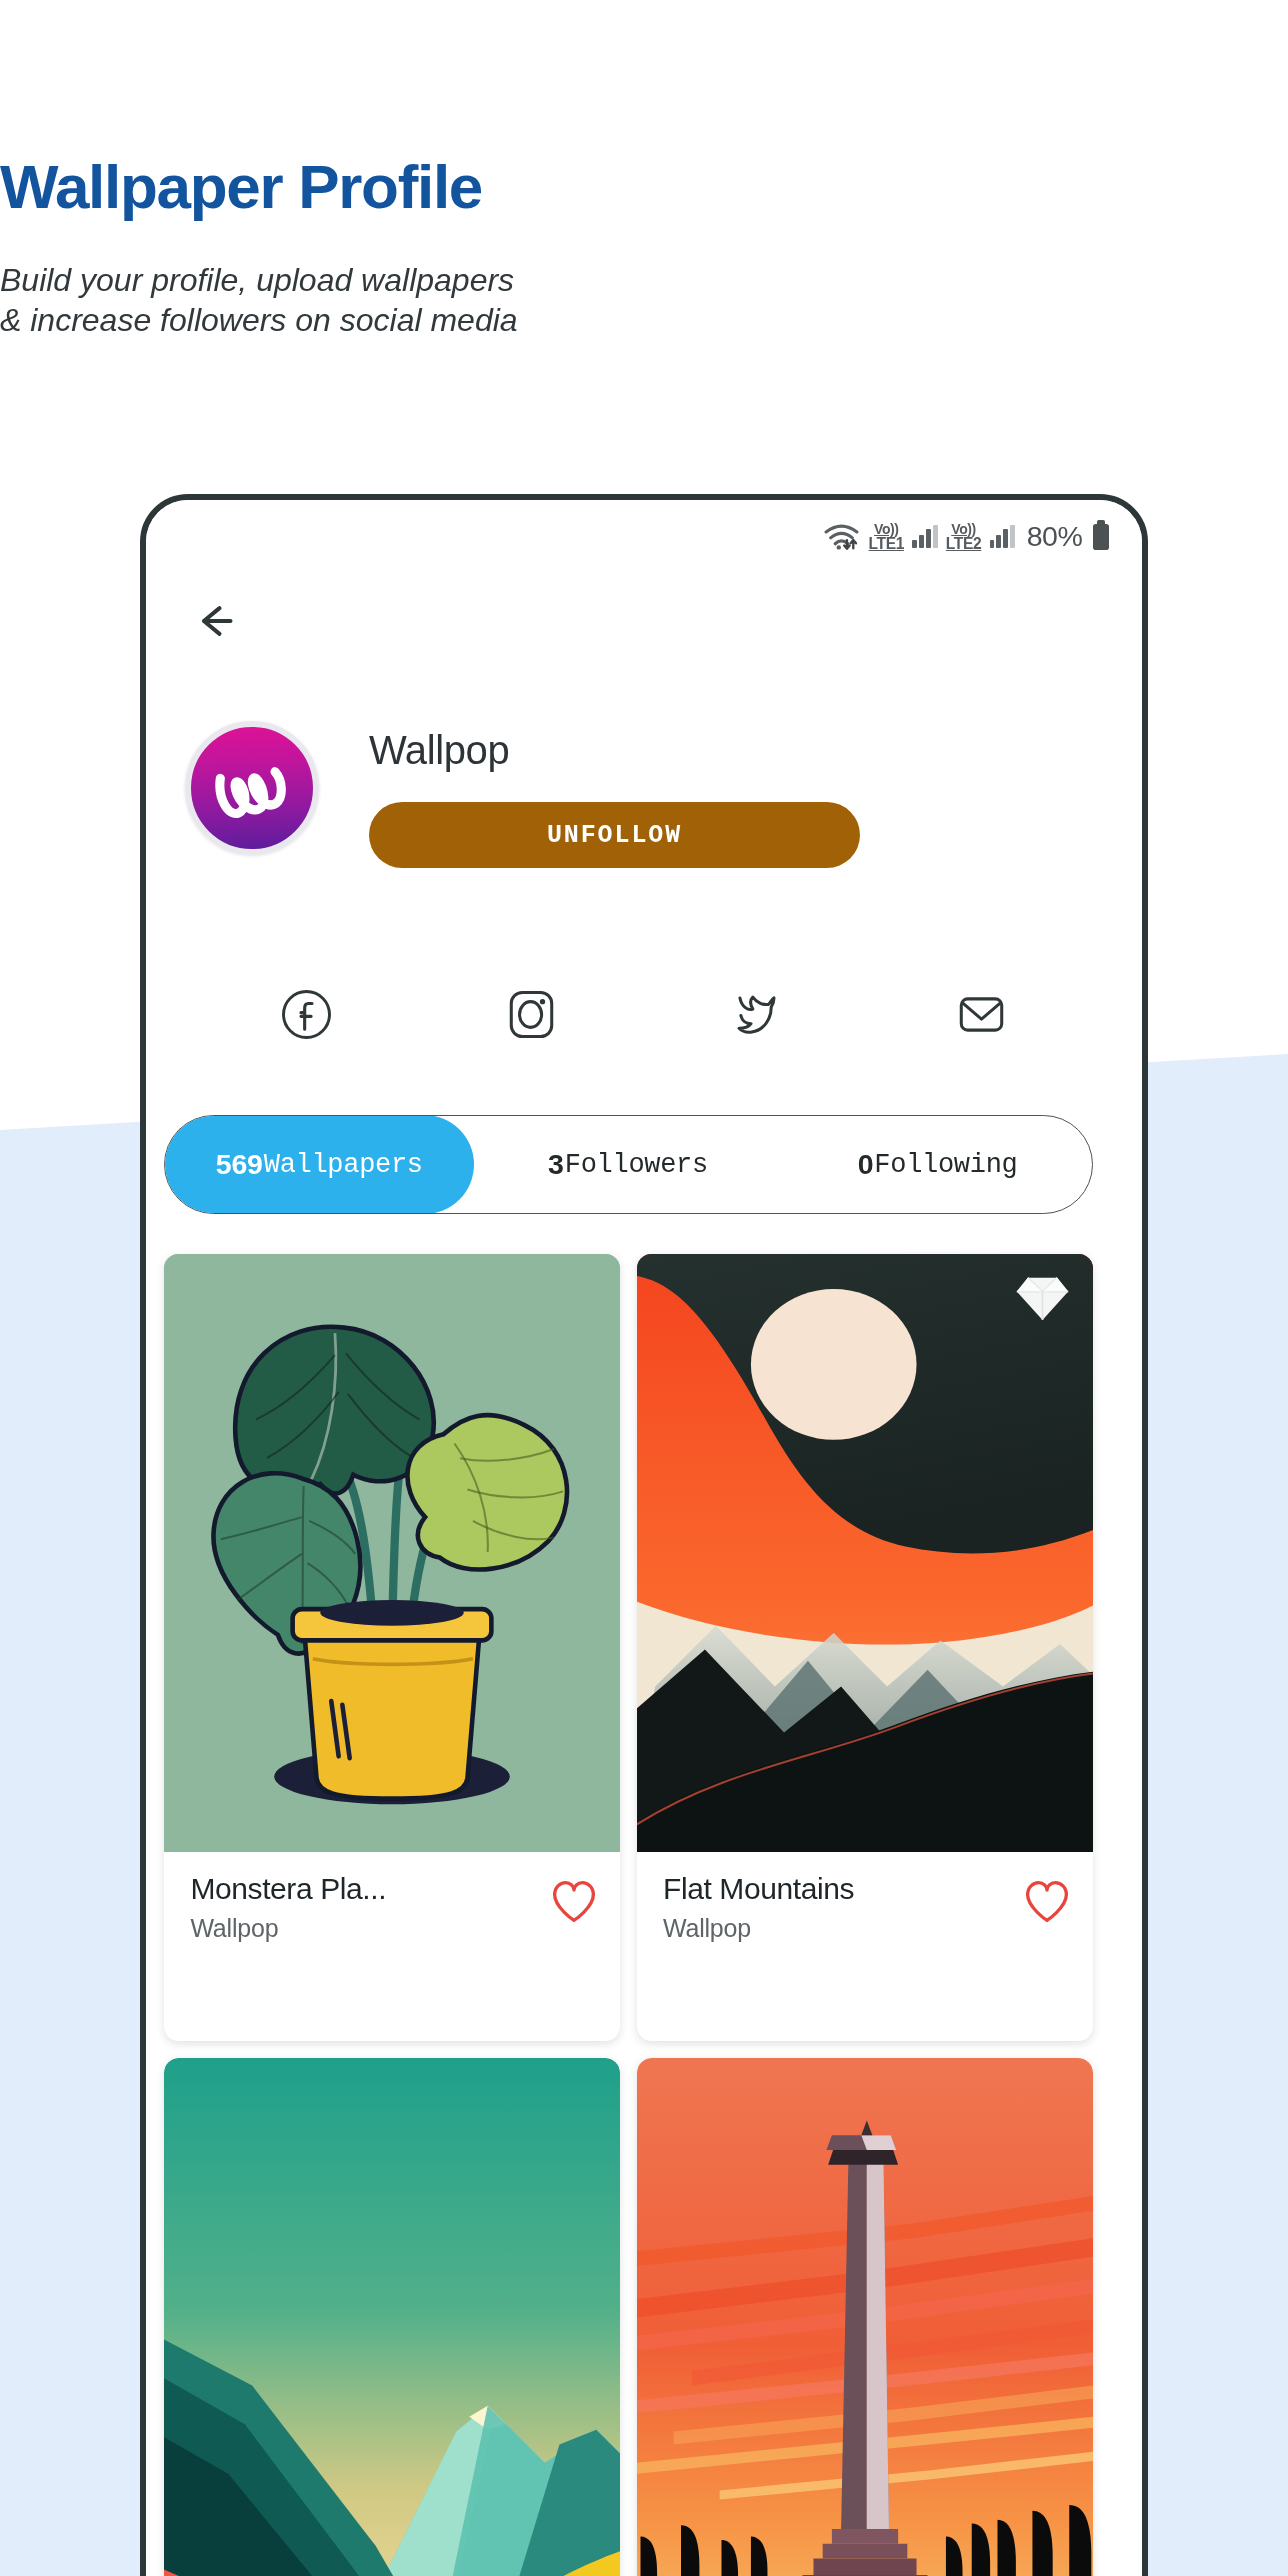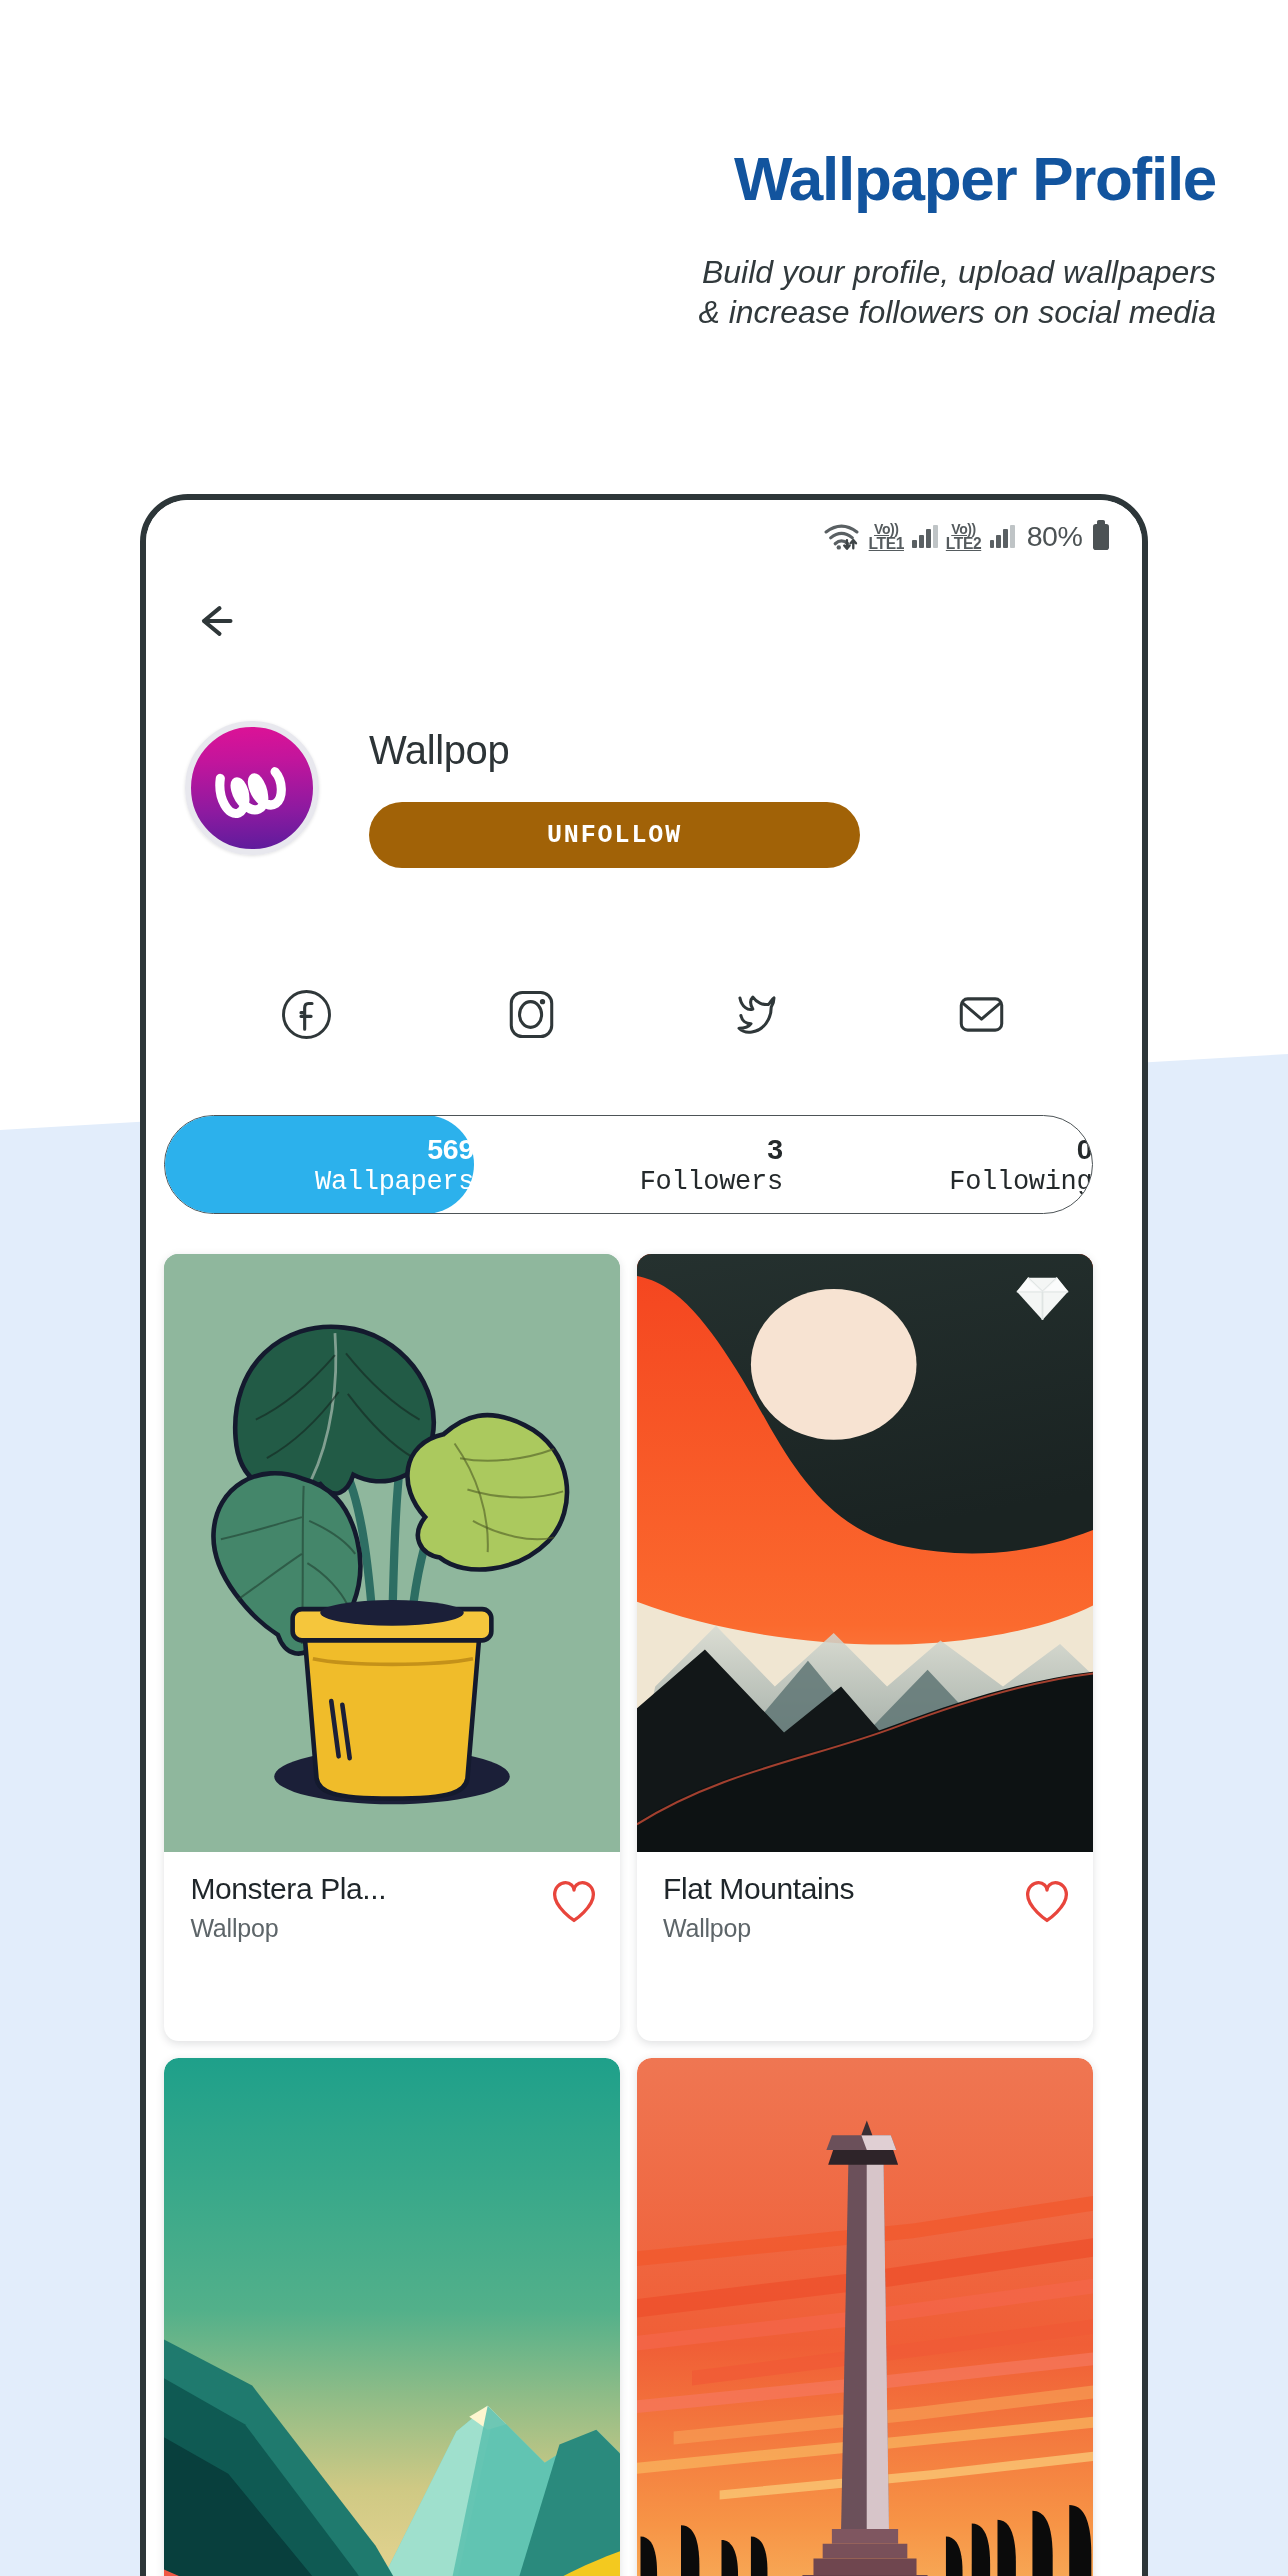--- a/index.html
+++ b/index.html
@@ -13,21 +13,21 @@
 
   
   .bg-band {
     position:absolute; left:0; top:1012px; width:1288px; height:1564px;
     background:#e2edfb;
     clip-path:polygon(0 118px, 1288px 42px, 1288px 1564px, 0 1564px);
     z-index:0;
   }
 
   
-  .headline-wrap { position:absolute; top:8px; left:0; width:1216px; z-index:2; text-align:right; }
+  .headline-wrap { position:absolute; top:16px; left:0; width:1216px; z-index:2; text-align:left; }
   .headline {
     margin-top:140px;
     font-size:62px; font-weight:bold; color:#12549e;
     letter-spacing:-1.3px; line-height:1.0;
   }
   .subhead {
     margin-top:42px;
     font-size:32px; color:#31393c; line-height:1.26; font-weight:400;
   }
   .subhead span { display:block;font-style:italic; }
@@ -98,21 +98,21 @@
   }
   .social-ic { width:57px; height:57px; display:flex; align-items:center; justify-content:center; cursor:pointer; }
 
   
   .stats {
     position:absolute; top:615px; left:18.4px;
     width:929px; height:99px;
     border:1.5px solid #4d5457; border-radius:50px;
     display:flex; overflow:hidden; background:#ffffff;
   }
-  .stat { flex:1; display:flex; flex-direction:column; align-items:flex-end; justify-content:center; gap:1px; cursor:pointer; }
+  .stat { flex:1; display:flex; flex-direction:row; align-items:center; justify-content:center; gap:1px; cursor:pointer; }
   .stat.active { background:#2cb1ec; border-radius:50px; margin:-0.9px; }
   .stat .num { font-size:28.5px; font-weight:bold; color:#24292b; letter-spacing:-0.2px; }
   .stat .lbl { font-size:27px; color:#24292b; letter-spacing:-0.3px;font-family:Liberation Mono, monospace; }
   .stat.active .num, .stat.active .lbl { color:#ffffff; }
 
   
   .grid {
     position:absolute; top:754px; left:18.4px;
     width:929px; display:flex; flex-wrap:wrap; gap:16.6px;
   }

